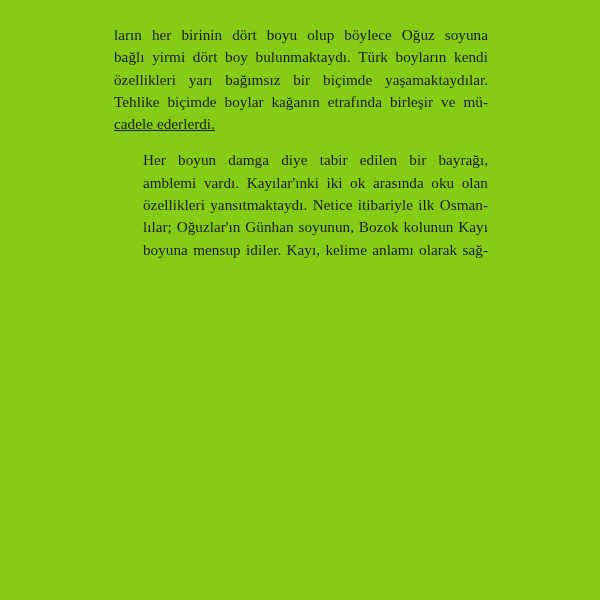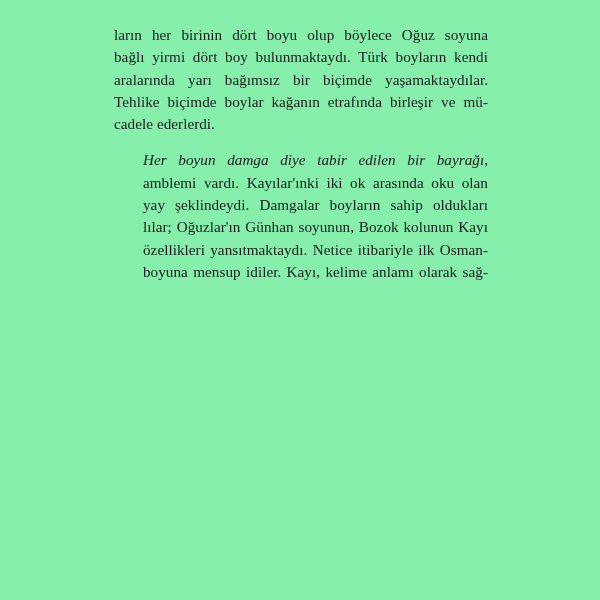--- a/index.html
+++ b/index.html
@@ -10,21 +10,21 @@
   body {
     width: 600px;
     height: 600px;
     overflow: hidden;
     font-family: "Liberation Serif", "DejaVu Serif", serif;
   }
   .page {
     position: relative;
     width: 600px;
     height: 600px;
-    background: #86efac;
+    background: #84cc16;
     box-sizing: border-box;
   }
   .text-column {
     position: absolute;
     left: 114px;
     top: 24px;
     width: 374px;
   }
   .para {
     margin: 0;
@@ -47,49 +47,48 @@
   }
   
   .line {
     display: block;
     text-align: justify;
     text-align-last: justify;
     white-space: pre;
   }
   .line.last-line {
     text-align-last: left;
+    text-decoration: underline;
   }
   .line.indent-line {
     text-indent: 29px;
-    font-style: italic;
   }
   .fn {
     font-size: 9.6px;
     vertical-align: super;
     line-height: 0;
     color: #1b1b1b;
   }
 </style>
 </head>
 <body>
 
 <div class="page">
   <div class="text-column">
 
     <p class="para continued">
       <span class="line">ların her birinin dört boyu olup böylece Oğuz soyuna</span>
       <span class="line">bağlı yirmi dört boy bulunmaktaydı. Türk boyların kendi</span>
-      <span class="line">aralarında yarı bağımsız bir biçimde yaşamaktaydılar.</span>
+      <span class="line">özellikleri yarı bağımsız bir biçimde yaşamaktaydılar.</span>
       <span class="line">Tehlike biçimde boylar kağanın etrafında birleşir ve mü-</span>
       <span class="line last-line">cadele ederlerdi.</span>
     </p>
 
     <p class="para new-para">
       <span class="line indent-line">Her boyun damga diye tabir edilen bir bayrağı,</span>
       <span class="line">amblemi vardı. Kayılar'ınki iki ok arasında oku olan</span>
-      <span class="line">yay şeklindeydi. Damgalar boyların sahip oldukları</span>
+      <span class="line">özellikleri yansıtmaktaydı. Netice itibariyle ilk Osman-</span>
       <span class="line">lılar; Oğuzlar'ın Günhan soyunun, Bozok kolunun Kayı</span>
-      <span class="line">özellikleri yansıtmaktaydı. Netice itibariyle ilk Osman-</span>
       <span class="line">boyuna mensup idiler. Kayı, kelime anlamı olarak sağ-</span>
     </p>
 
   </div>
 </div>
 
 </body></html>

